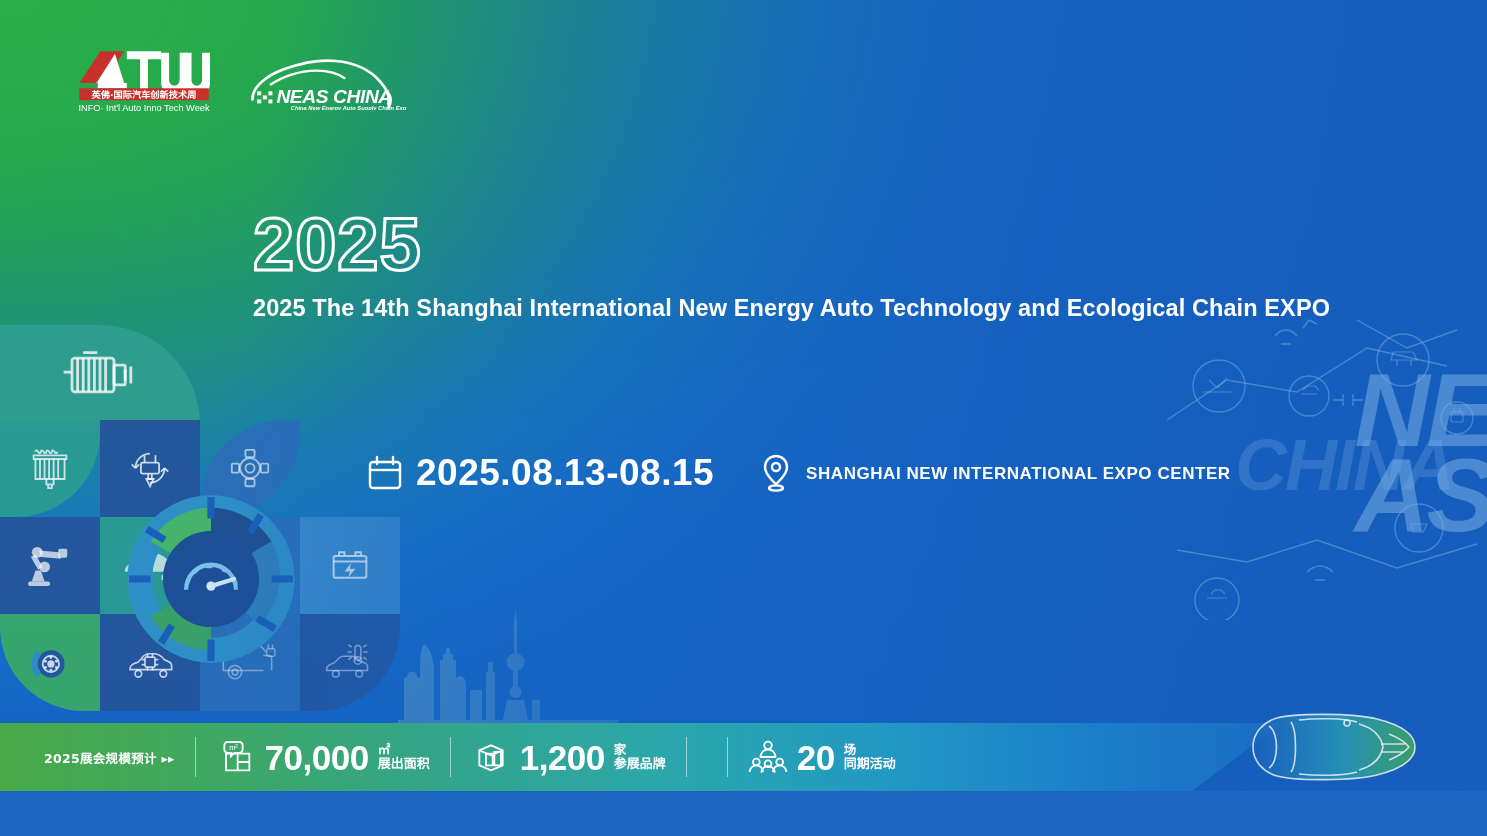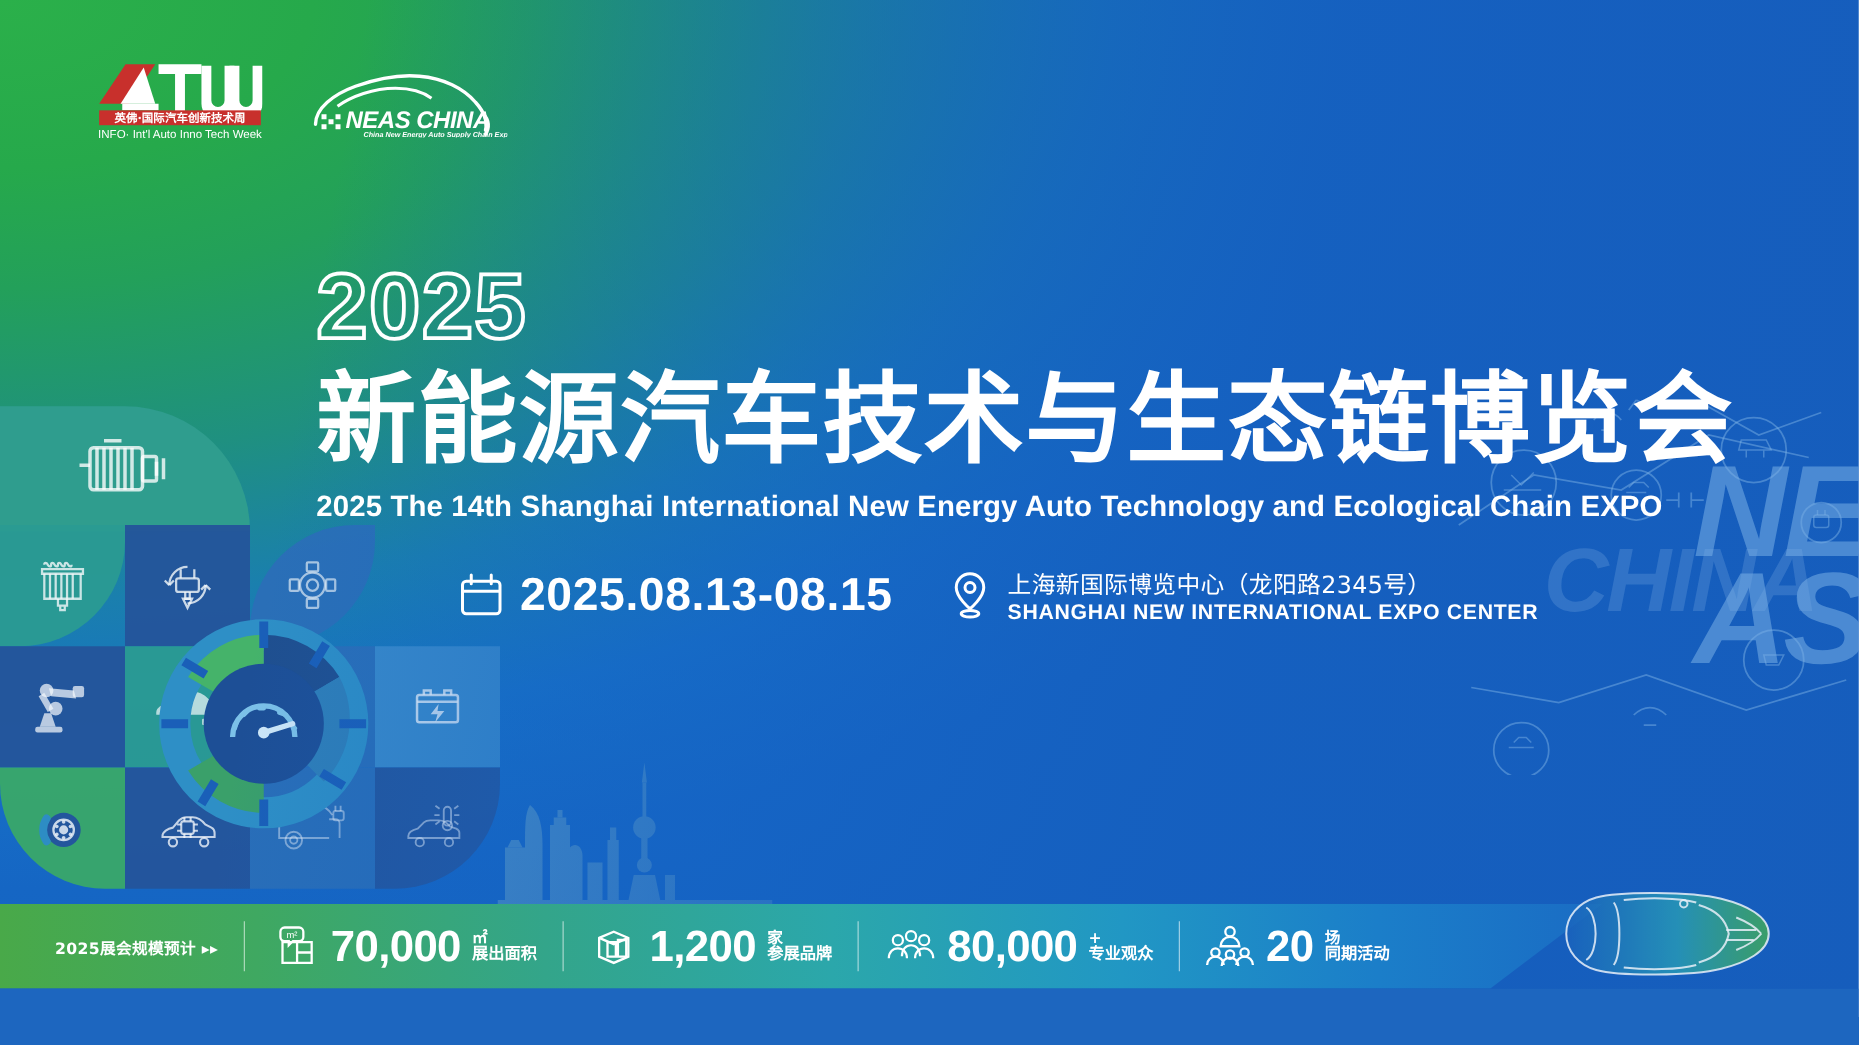--- a/index.html
+++ b/index.html
@@ -375,41 +375,39 @@
       </g>
       <text x="38" y="62" font-family="Liberation Sans, sans-serif" font-size="24" font-style="italic" font-weight="700" fill="#ffffff" letter-spacing="-0.5">NEAS CHINA</text>
       <text x="56" y="71" font-family="Liberation Sans, sans-serif" font-size="7.2" font-style="italic" font-weight="700" fill="#ffffff">China New Energy Auto Supply Chain Expo</text>
     </svg>
   </div>
 
   <div class="headline">
     <div class="line1">
       <span class="yr2025">2025</span>
     </div>
-    <div class="line2">新能源汽车技术与生态链博览会</div>
     <div class="line3">2025 The 14th Shanghai International New Energy Auto Technology and Ecological Chain EXPO</div>
   </div>
 
   <div class="meta">
     <div class="meta-item">
       <svg width="34" height="36" viewBox="0 0 34 36" fill="none" stroke="#fff" stroke-width="2.4">
         <rect x="2" y="7" width="30" height="26" rx="3"></rect>
         <path d="M2 15h30"></path>
         <path d="M9 2v7M25 2v7" stroke-linecap="round"></path>
       </svg>
       <span class="datetxt">2025.08.13-08.15</span>
     </div>
     <div class="meta-item">
       <svg width="32" height="40" viewBox="0 0 32 40" fill="none" stroke="#fff" stroke-width="2.4">
         <path d="M16 3a11 11 0 0 1 11 11c0 8-11 17-11 17S5 22 5 14A11 11 0 0 1 16 3z"></path>
         <circle cx="16" cy="14" r="4"></circle>
         <ellipse cx="16" cy="35" rx="7" ry="2.6"></ellipse>
       </svg>
       <div>
-        <div class="venue-cn">上海新国际博览中心（龙阳路2345号）</div>
         <div class="venue-en">SHANGHAI NEW INTERNATIONAL EXPO CENTER</div>
       </div>
     </div>
   </div>
 
   <div class="statsbar">
     <span class="pre">2025展会规模预计 ▸▸</span>
     <span class="vrule"></span>
 
     <div class="stat">
@@ -438,37 +436,20 @@
         </svg>
       </span>
       <span class="num">1,200</span>
       <span class="tail">
         <span class="unit">家</span>
         <span class="label">参展品牌</span>
       </span>
     </div>
     <span class="vrule"></span>
 
-    <div class="stat">
-      <span class="ico">
-        <svg width="42" height="36" viewBox="0 0 52 40" fill="none" stroke="#fff" stroke-width="2.2">
-          <circle cx="14" cy="14" r="5"></circle>
-            <path d="M5 32c0-6 4-10 9-10s9 4 9 10"></path>
-          <circle cx="27" cy="10" r="5"></circle>
-            <path d="M18 30c0-7 4-11 9-11s9 4 9 11"></path>
-          <circle cx="40" cy="14" r="5"></circle>
-            <path d="M31 32c0-6 4-10 9-10s9 4 9 10"></path>
-        </svg>
-      </span>
-      <span class="num">80,000</span>
-      <span class="tail">
-        <span class="unit sup">+</span>
-        <span class="label">专业观众</span>
-      </span>
-    </div>
     <span class="vrule"></span>
 
     <div class="stat">
       <span class="ico">
         <svg width="40" height="38" viewBox="0 0 48 44" fill="none" stroke="#fff" stroke-width="2.2">
           <circle cx="24" cy="8" r="4.5"></circle>
             <path d="M15 22c0-5 4-9 9-9s9 4 9 9H15z"></path>
           <circle cx="10" cy="28" r="4"></circle>
             <path d="M2 40c0-5 4-8 8-8s8 3 8 8"></path>
           <circle cx="24" cy="30" r="4"></circle>

